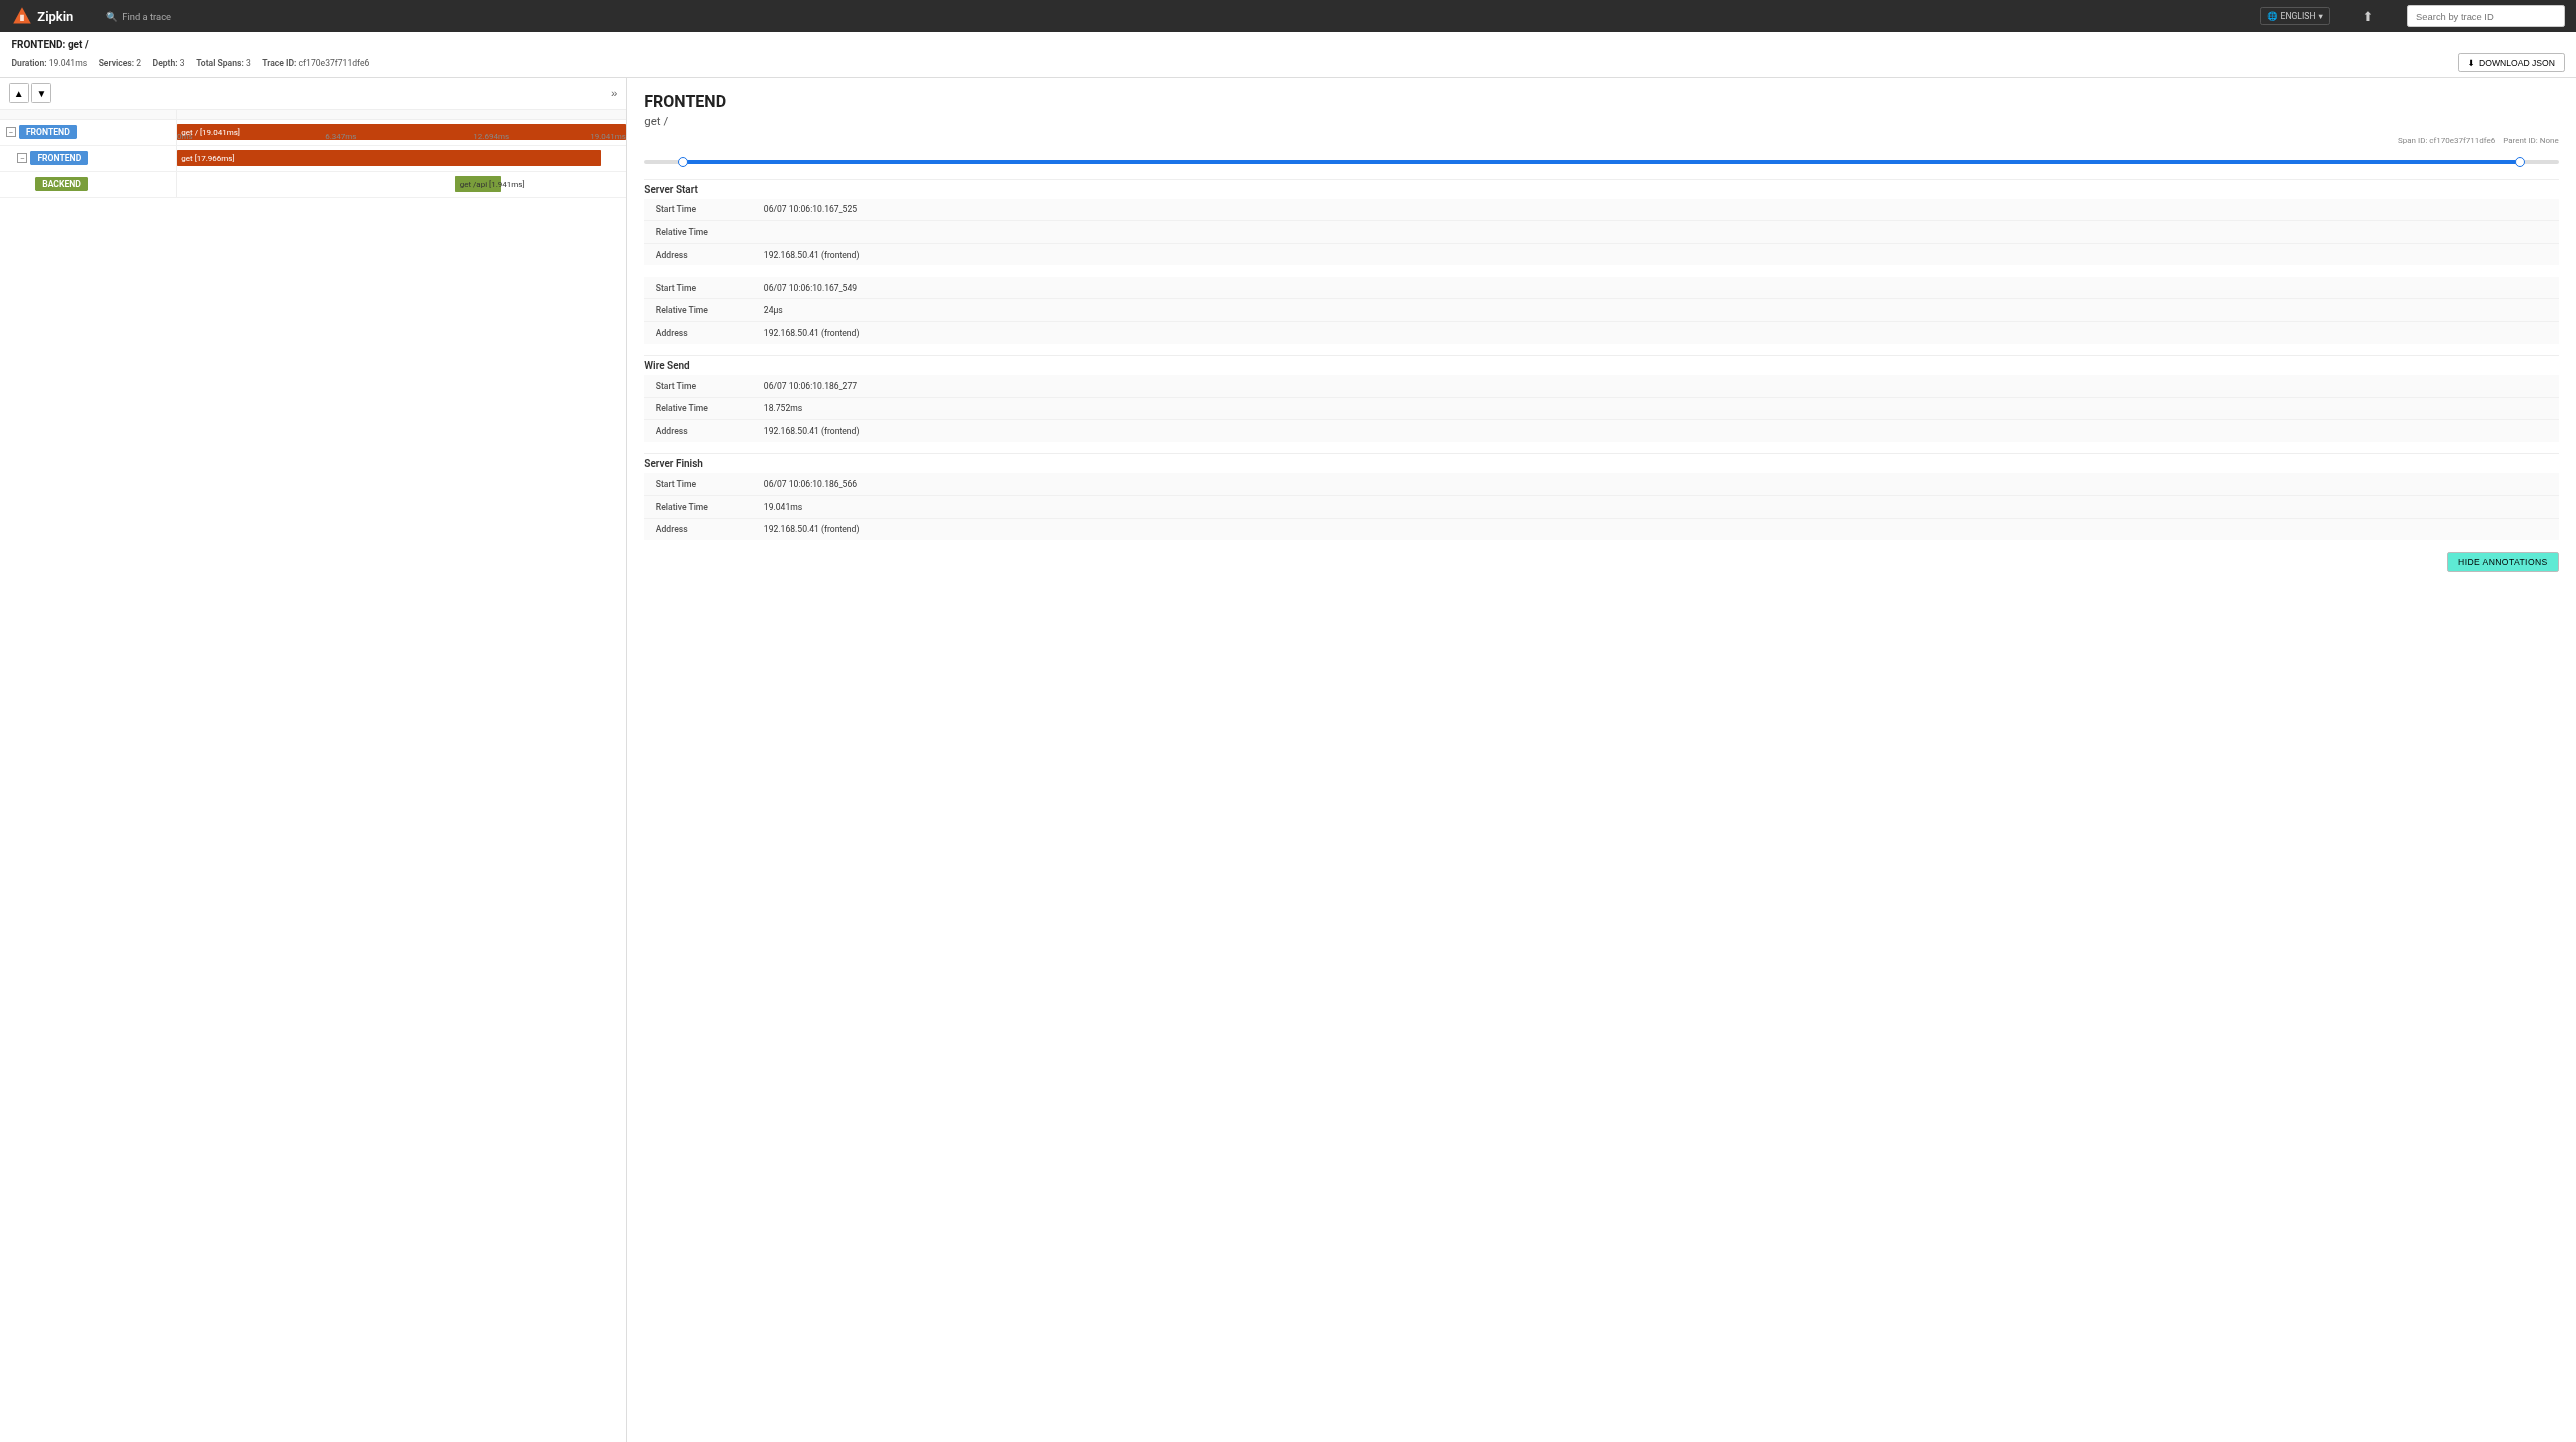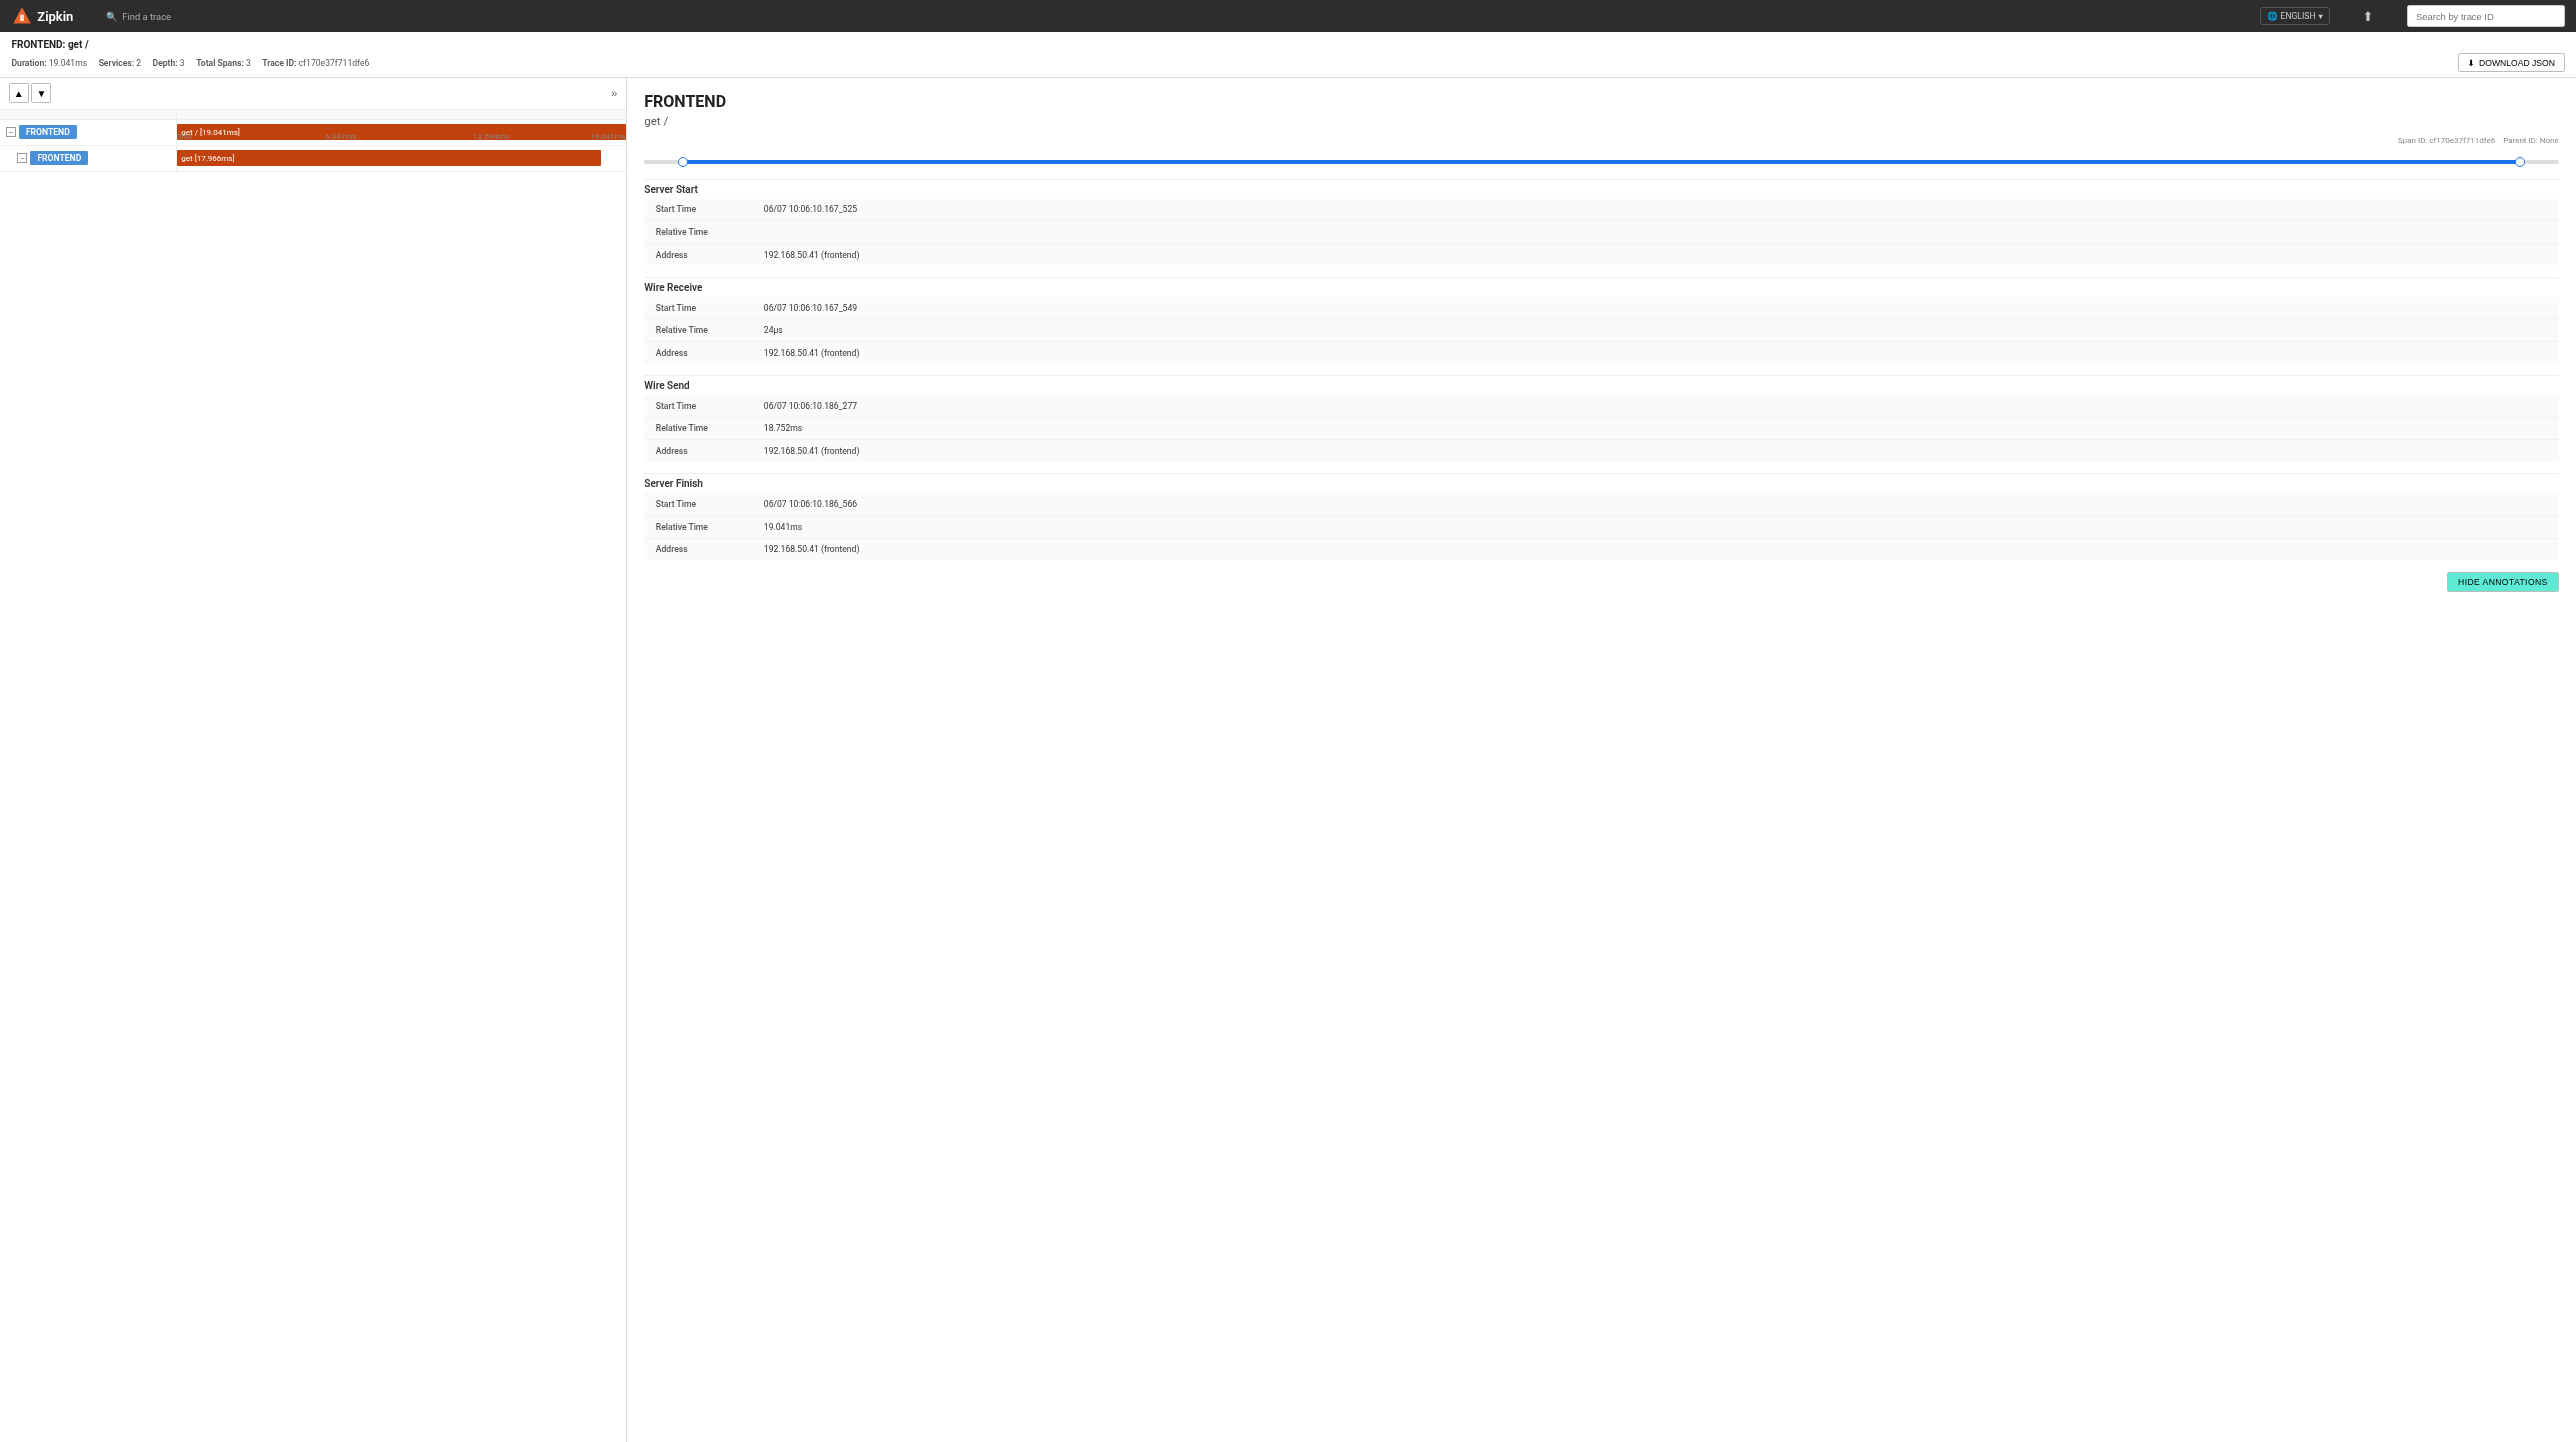--- a/index.html
+++ b/index.html
@@ -439,20 +439,30 @@
           <button class="collapse-btn">−</button>
           <span class="service-badge frontend-badge">FRONTEND</span>
         </div>
         <div class="trace-row-bar">
           <div class="span-bar span-bar-frontend" style="left:0%;width:94.5%;">
             <span>get [17.966ms]</span>
           </div>
         </div>
       </div>
 
+      <div class="trace-row">
+        <div class="trace-row-label indent-2">
+          <span class="service-badge backend-badge">BACKEND</span>
+        </div>
+        <div class="trace-row-bar">
+          <div class="span-bar span-bar-backend" style="left:62%;width:10.2%;">
+            <span>get /api [1.941ms]</span>
+          </div>
+        </div>
+      </div>
 
     </div>
   </div>
 
   <div class="detail-panel">
 
     <div class="detail-service-name">FRONTEND</div>
     <div class="detail-operation">get /</div>
 
     <div class="span-meta">
@@ -482,21 +492,20 @@
         <span class="annotation-label">Relative Time</span>
         <span class="annotation-value"></span>
       </div>
       <div class="annotation-row">
         <span class="annotation-label">Address</span>
         <span class="annotation-value">192.168.50.41 (frontend)</span>
       </div>
     </div>
 
     <div class="annotation-section">
-      <div class="annotation-section-title">Wire Receive</div>
       <div class="annotation-row">
         <span class="annotation-label">Start Time</span>
         <span class="annotation-value">06/07 10:06:10.167_549</span>
       </div>
       <div class="annotation-row">
         <span class="annotation-label">Relative Time</span>
         <span class="annotation-value">24μs</span>
       </div>
       <div class="annotation-row">
         <span class="annotation-label">Address</span>

